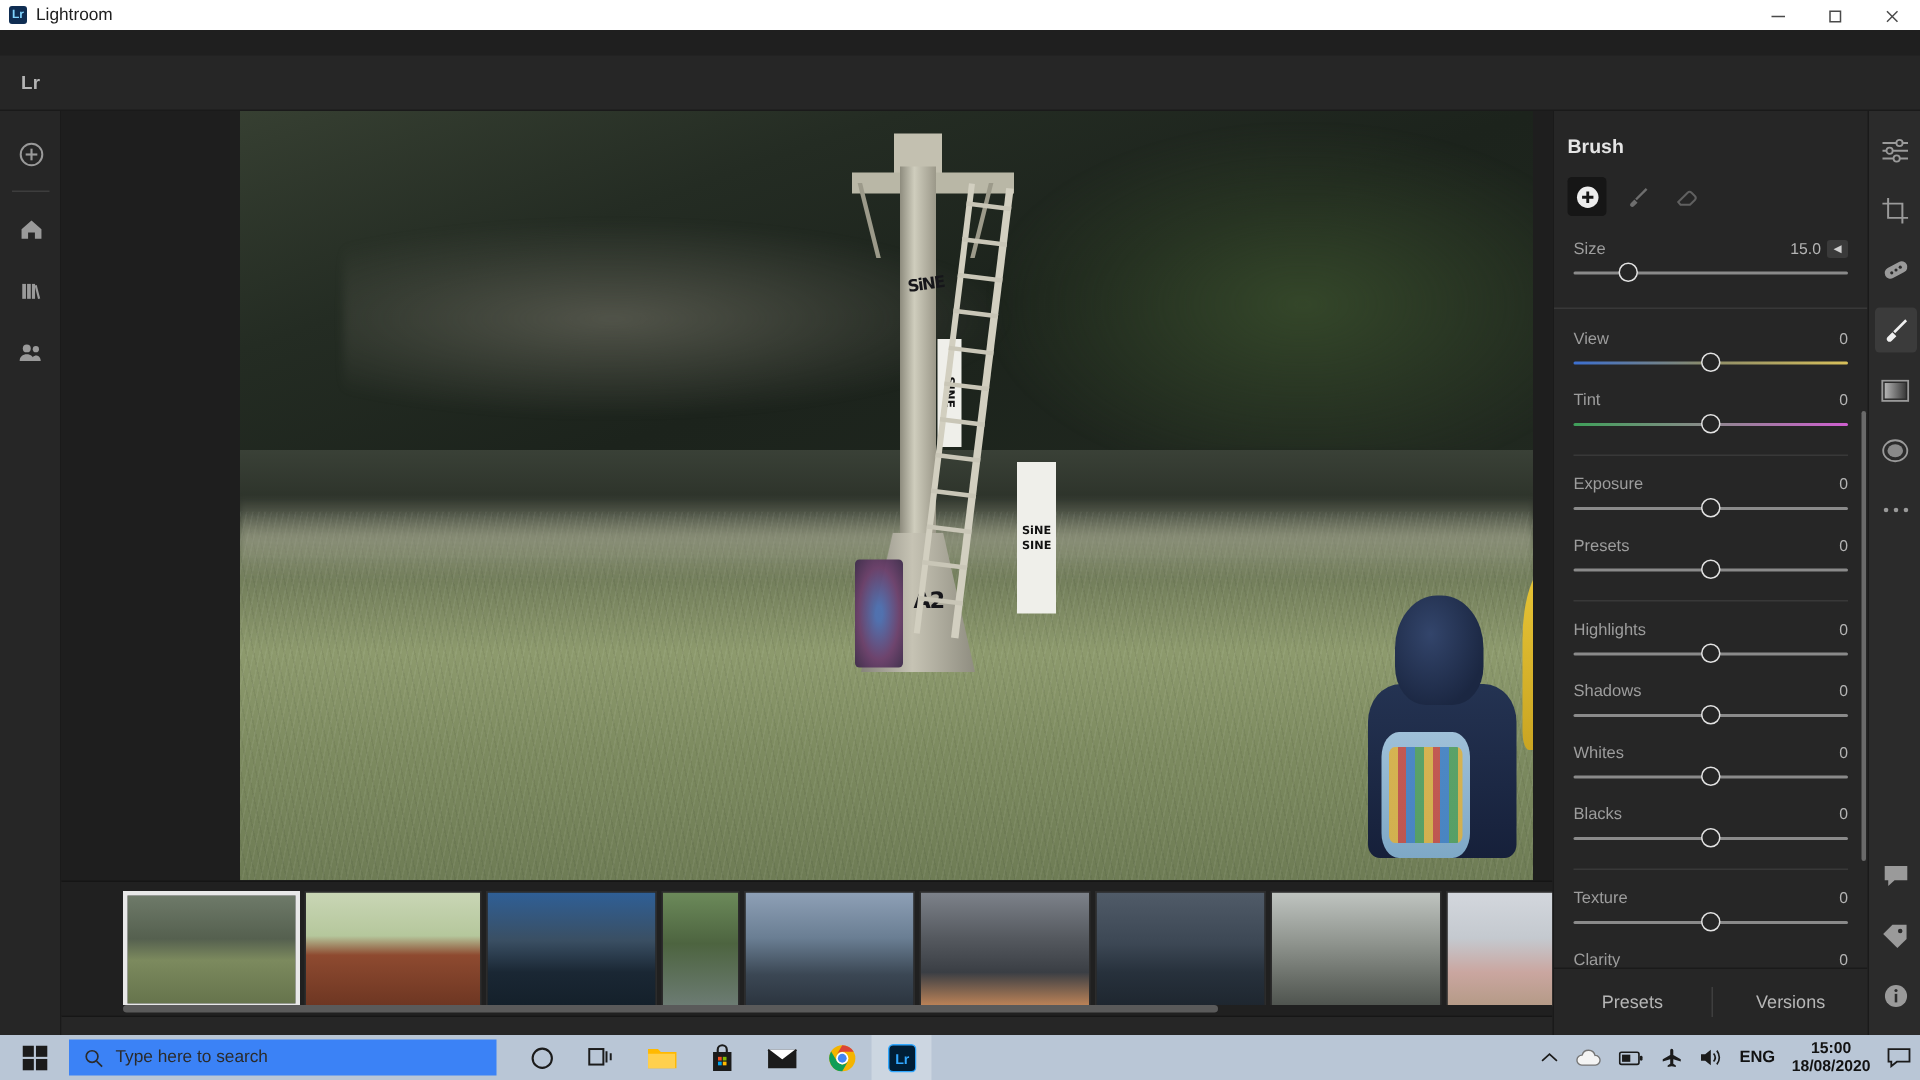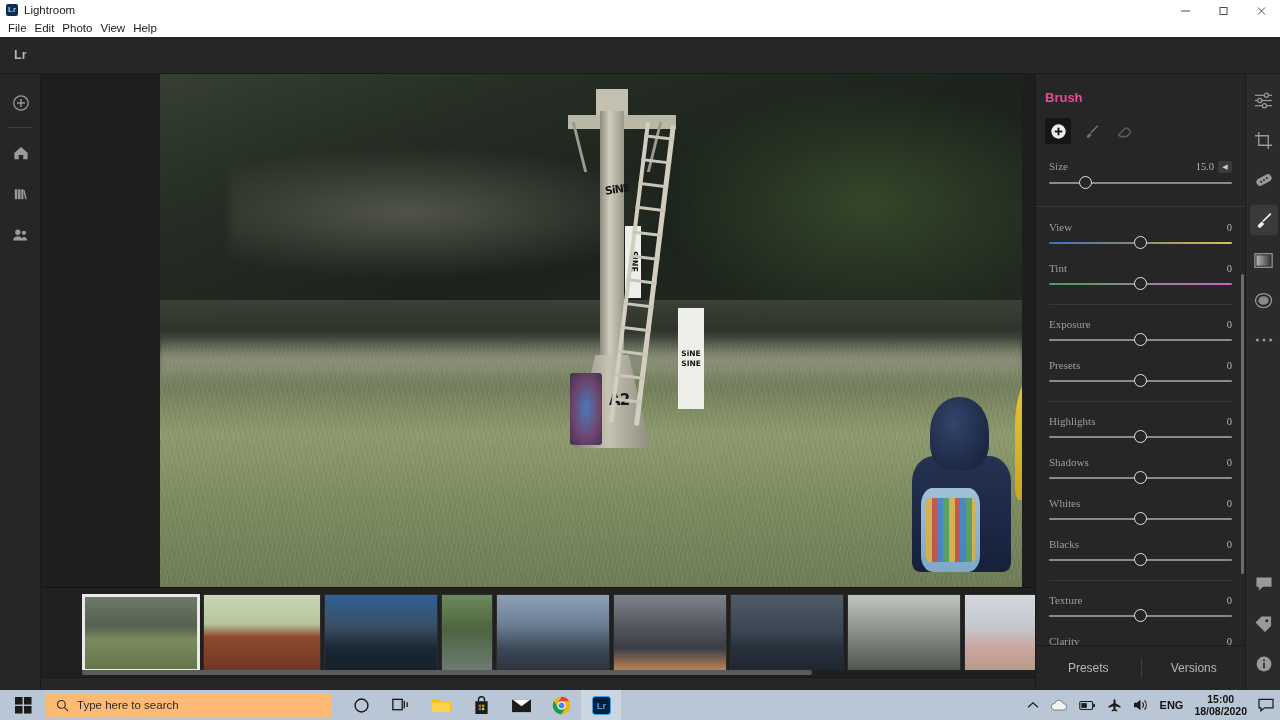--- a/index.html
+++ b/index.html
@@ -282,30 +282,30 @@
   }
   .zoom-lbl { font-size: 11.5px; color: #b2b2b2; }
   .zoom-lbl.active { color: #e6e6e6; font-weight: 700; }
 
   
   .rightpanel {
     position: absolute; left: 1035px; top: 37px; width: 210px; height: 616px;
     background: #262626; border-left: 1px solid #1a1a1a;
   }
   .rp-title {
-    font-size: 13px; color: #ec4899; font-weight: 700;
+    font-size: 13px; color: #e5e5e5; font-weight: 700;
     padding: 16px 0 0 9px;
   }
   .brush-modes { display: flex; gap: 7px; padding: 13px 0 0 9px; align-items: center; }
   .bm {
     width: 26px; height: 26px; border-radius: 3px;
     display: flex; align-items: center; justify-content: center; color: #8b8b8b;
   }
   .bm.active { background: #161616; color: #ededed; }
-  .slider-block { padding: 0 13px; font-family: Liberation Serif, serif; }
+  .slider-block { padding: 0 13px; }
   .sl-row {
     display: flex; justify-content: space-between; align-items: baseline;
     font-size: 11px; color: #9d9d9d;
   }
   .sl-val { color: #b4b4b4; font-size: 10.5px; }
   .sl-track {
     position: relative; height: 14px; margin-top: 3px;
   }
   .sl-line {
     position: absolute; left: 0; right: 0; top: 6px; height: 2px;
@@ -357,21 +357,21 @@
 
   
   .taskbar {
     position: absolute; left: 0; top: 690px; width: 1280px; height: 30px;
     background: #b9c6d6; display: flex; align-items: center;
   }
   .tb-start {
     width: 46px; height: 30px; display: flex; align-items: center; justify-content: center;
   }
   .tb-search {
-    width: 285px; height: 24px; background: #fdba74; display: flex; align-items: center;
+    width: 285px; height: 24px; background: #3b82f6; display: flex; align-items: center;
     gap: 8px; padding-left: 10px; margin-left: 0;
   }
   .tb-search span { font-size: 11.5px; color: #2b2b2b; }
   .tb-apps { display: flex; align-items: center; gap: 0; margin-left: 10px; }
   .tb-app {
     width: 40px; height: 30px; display: flex; align-items: center; justify-content: center;
   }
   .tb-app.active { background: rgba(255,255,255,.28); }
   .tb-tray {
     margin-left: auto; display: flex; align-items: center; gap: 11px; padding-right: 6px;
@@ -402,27 +402,20 @@
       </div>
       <div class="tb-btn">
         <svg width="11" height="11" viewBox="0 0 11 11">
             <line x1="2" y1="2.5" x2="9" y2="9.5" stroke="#4a4a4a" stroke-width="1"></line>
             <line x1="9" y1="2.5" x2="2" y2="9.5" stroke="#4a4a4a" stroke-width="1"></line>
           </svg>
       </div>
     </div>
   </div>
 
-  <div class="menubar">
-    <div class="menu-item">File</div>
-    <div class="menu-item">Edit</div>
-    <div class="menu-item">Photo</div>
-    <div class="menu-item">View</div>
-    <div class="menu-item">Help</div>
-  </div>
 
   <div class="lr">
 
     <div class="lr-topbar">
       <div class="lr-logo">Lr</div>
     </div>
 
     <div class="searchwrap">
       <div class="searchbox">
         <span class="s-ico">

